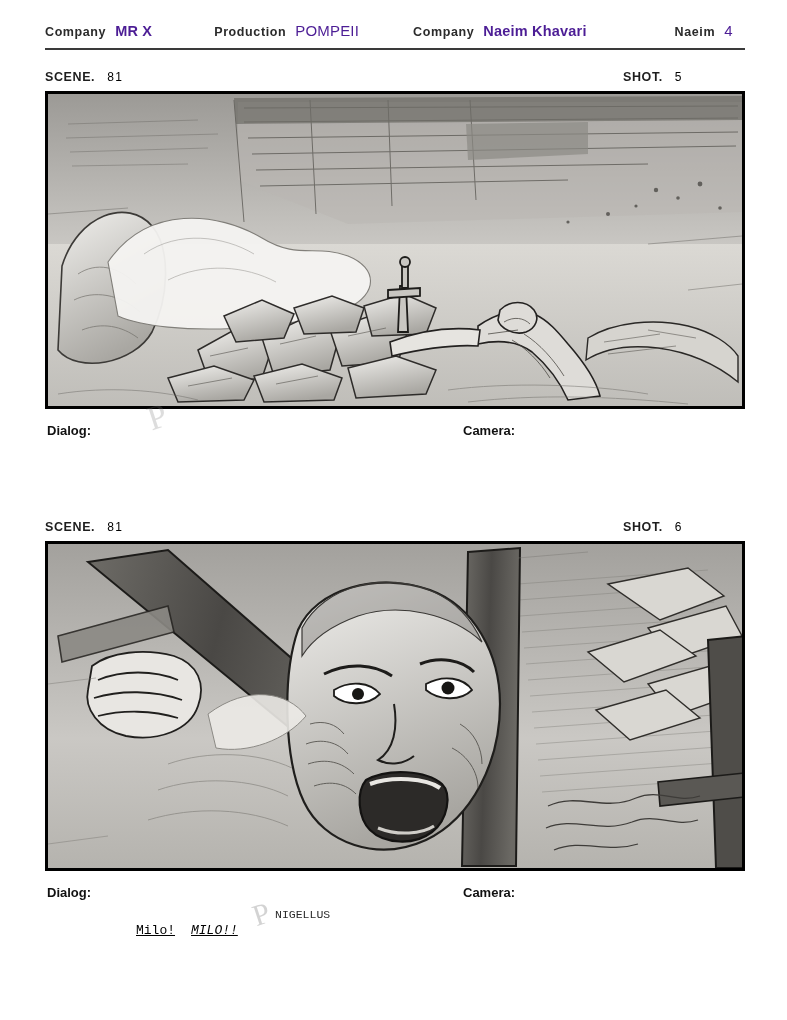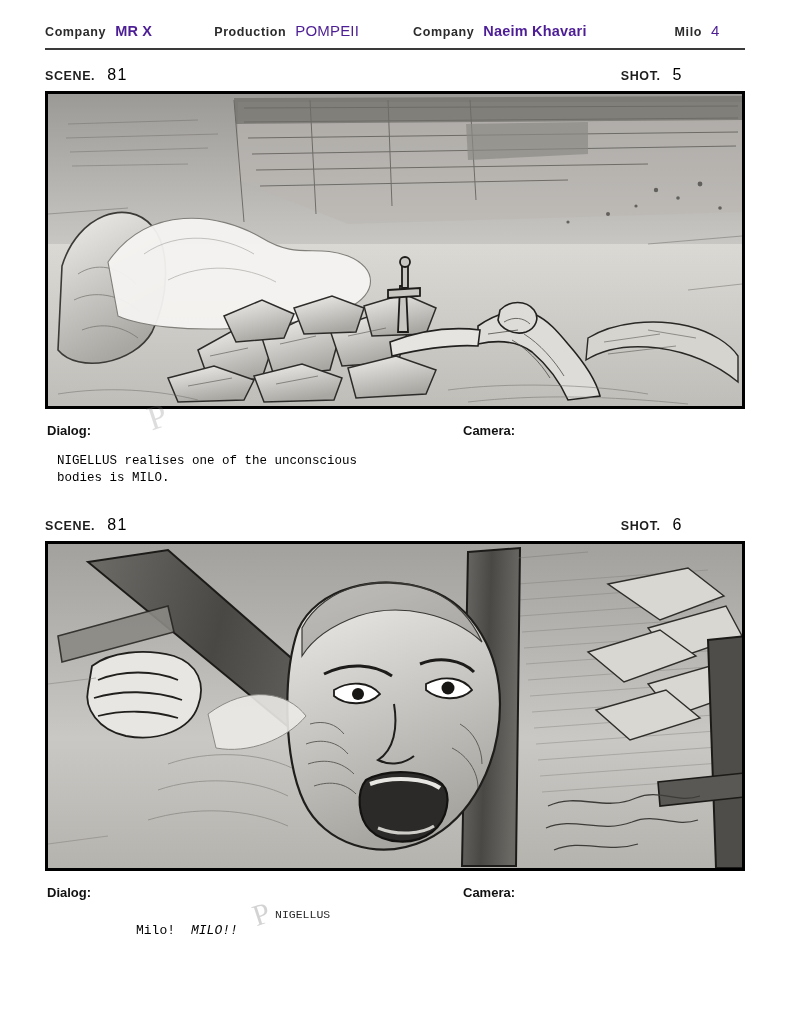--- a/index.html
+++ b/index.html
@@ -69,20 +69,21 @@
     width: 700px;
     height: 2px;
     background: #3a3a3a;
   }
 
   
   .panel {
     position: absolute;
     left: 45px;
     width: 700px;
+    text-decoration: underline;
   }
   .panel-1 { top: 62px; }
   .panel-2 { top: 512px; }
 
   .scene-row {
     position: relative;
     height: 22px;
     margin-bottom: 7px;
   }
   .scene-label, .shot-label {
@@ -100,21 +101,21 @@
   }
   .shot-group {
     position: absolute;
     right: 62px;
     bottom: 0;
     display: flex;
     align-items: baseline;
     justify-content: space-between;
   }
   .scene-value, .shot-value {
-    font-size: 16px;
+    font-size: 12px;
     margin-left: 12px;
     letter-spacing: 1.5px;
     color: #000;
   }
 
   
   .frame {
     position: relative;
     width: 700px;
     height: 318px;
@@ -213,21 +214,21 @@
         <span class="hdr-label">Production</span>
         <span class="hdr-value light">POMPEII</span>
       </div>
       <div class="hdr-gap-2"></div>
       <div class="hdr-field">
         <span class="hdr-label">Company</span>
         <span class="hdr-value">Naeim Khavari</span>
       </div>
       <div class="hdr-gap-3"></div>
       <div class="hdr-field">
-        <span class="hdr-label">Milo</span>
+        <span class="hdr-label">Naeim</span>
         <span class="hdr-value light">4</span>
       </div>
     </div>
     <div class="header-rule"></div>
   </div>
 
   <div class="panel panel-1">
 
     <div class="scene-row">
       <div class="scene-group">
@@ -370,22 +371,20 @@
           <path d="M640 196 L694 190"></path>
         </g>
       </svg>
     </div>
 
     <div class="meta-row">
       <span class="meta-label dialog-label">Dialog:</span>
       <span class="meta-label camera-label">Camera:</span>
     </div>
 
-    <div class="dialog-text">NIGELLUS realises one of the unconscious
-bodies is MILO.</div>
   </div>
 
   <div class="watermark-1">P</div>
 
   <div class="panel panel-2">
 
     <div class="scene-row">
       <div class="scene-group">
         <span class="scene-label">SCENE.</span>
         <span class="scene-value">81</span>

